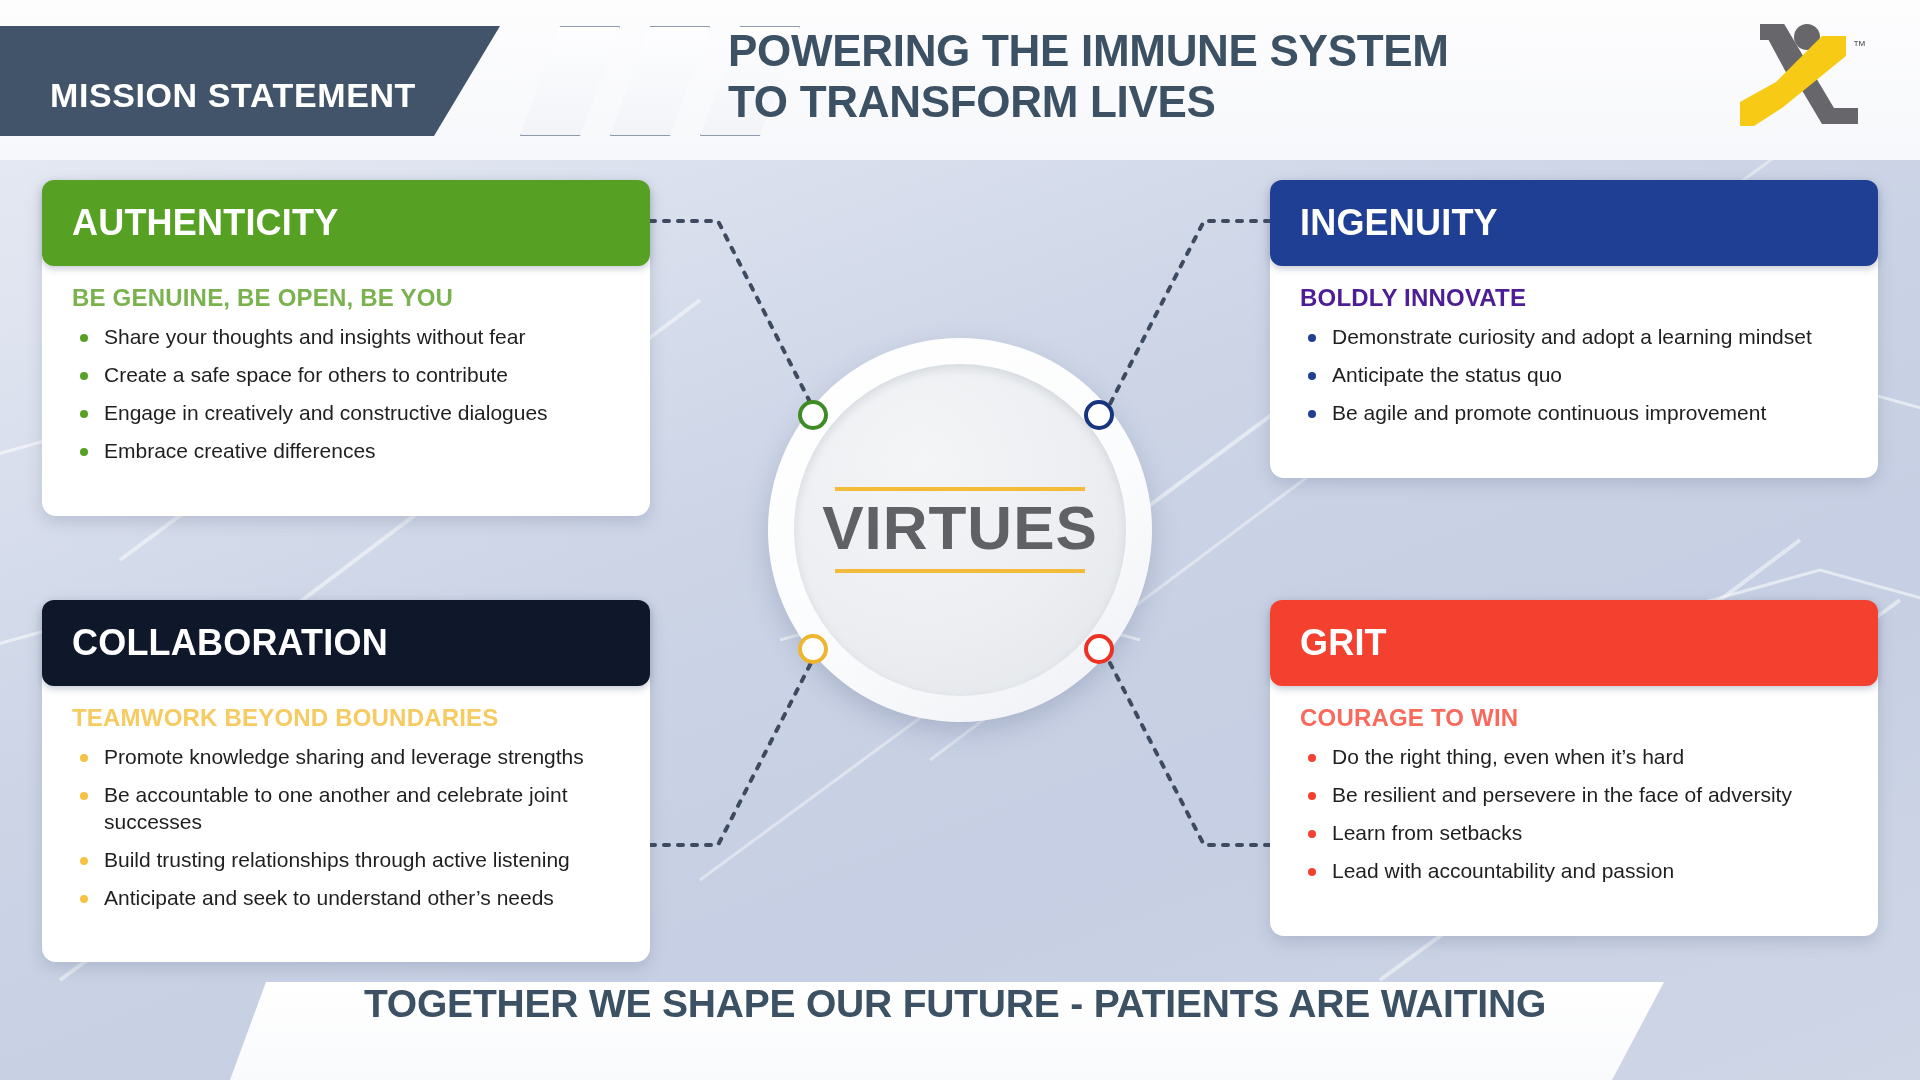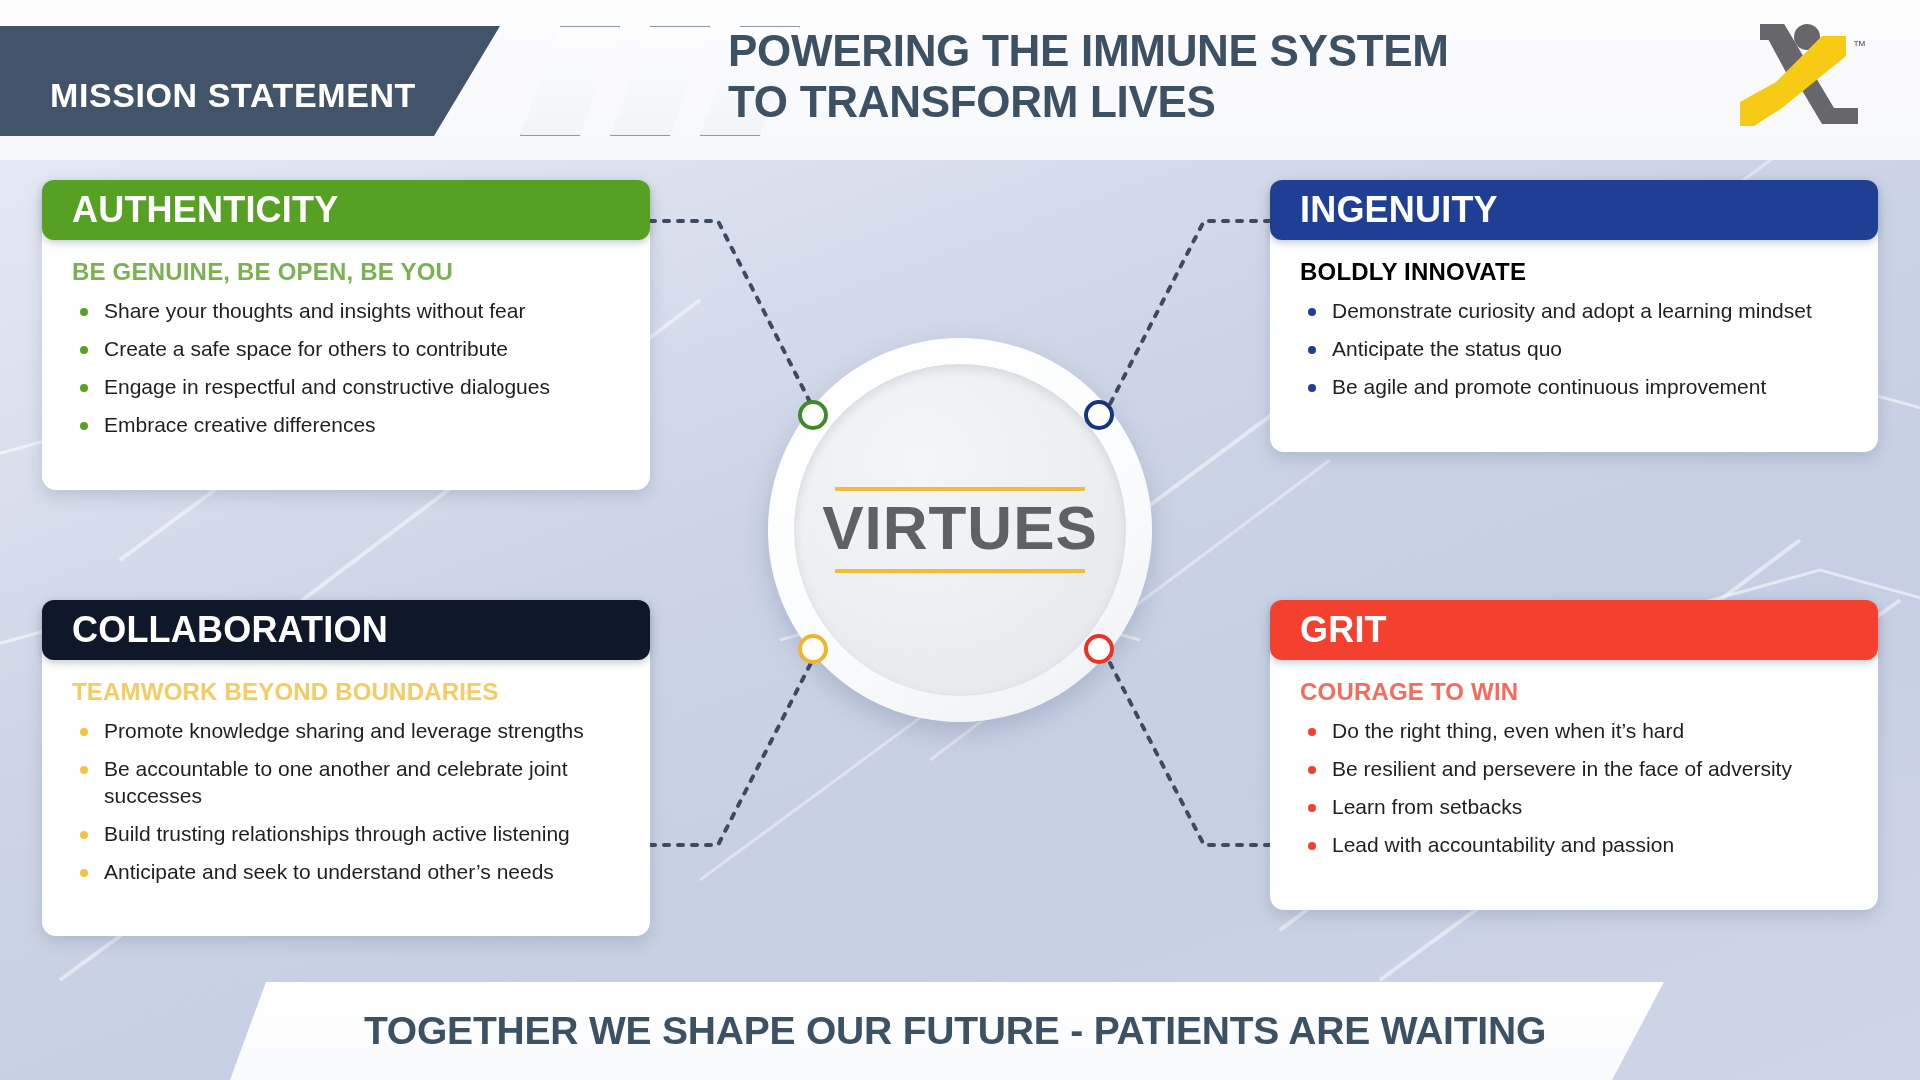--- a/index.html
+++ b/index.html
@@ -52,21 +52,21 @@
   .logo .tm { position:absolute; right: 2px; top: 22px; font-size: 13px; color:#5d5d5d; }
 
   
   .card {
     position: absolute; width: 608px;
     border-radius: 14px;
     background: #ffffff;
     box-shadow: 0 6px 16px rgba(80,95,125,0.22);
   }
   .card-head {
-    height: 60px; border-radius: 12px;
+    height: 86px; border-radius: 12px;
     display: flex; align-items: center;
     box-shadow: 0 3px 7px rgba(70,85,115,0.30);
     position: relative; z-index: 2;
   }
   .card-head span {
     color: #ffffff; font-size: 36px; font-weight: bold; padding-left: 30px; letter-spacing: 0.2px;
   }
   .card-body { padding: 18px 26px 40px 30px; }
   .sub { font-size: 24px; font-weight: bold; letter-spacing: 0.2px; margin-bottom: 12px; }
   ul.points { list-style: none; }
@@ -83,21 +83,21 @@
   #card-ingen  { left: 1270px; top: 180px; }
   #card-collab { left: 42px;  top: 600px; }
   #card-grit   { left: 1270px; top: 600px; }
 
   #card-auth   .card-head { background:#56a124; }
   #card-ingen  .card-head { background:#1f3f94; }
   #card-collab .card-head { background:#0f172a; }
   #card-grit   .card-head { background:#f4402f; }
 
   #card-auth   .sub { color:#7ab24f; }
-  #card-ingen  .sub { color:#000000; }
+  #card-ingen  .sub { color:#4c1d95; }
   #card-collab .sub { color:#f5cb62; }
   #card-grit   .sub { color:#f86a5c; }
 
   #card-auth   ul.points li::before { background:#56a124; }
   #card-ingen  ul.points li::before { background:#1f3f94; }
   #card-collab ul.points li::before { background:#f5c244; }
   #card-grit   ul.points li::before { background:#f4402f; }
 
   
   .hub { position: absolute; left: 768px; top: 338px; width: 384px; height: 384px; }
@@ -126,21 +126,21 @@
   #node-green  { left: 798px;  top: 400px;  border-color:#3f8b25; }
   #node-blue   { left: 1084px; top: 400px;  border-color:#17357f; }
   #node-yellow { left: 798px;  top: 634px;  border-color:#f0b52e; }
   #node-red    { left: 1084px; top: 634px;  border-color:#ed3223; }
 
   
   .bottom-banner {
     position: absolute; left: 230px; top: 982px; width: 1470px; height: 98px;
     background: linear-gradient(180deg,#ffffff 0%, #f9fafc 100%);
     clip-path: polygon(36px 0, 1434px 0, 1382px 98px, 0 98px);
-    display: flex; align-items: center; justify-content: center;
+    display: flex; justify-content: center;
     box-shadow: 0 -3px 10px rgba(90,105,135,0.15);
   }
   .bottom-banner span {
     color: #3d5164; font-size: 39px; font-weight: bold; letter-spacing: -0.2px;
     transform: translateX(-10px);
   }
 </style>
 </head>
 <body>
 
@@ -207,21 +207,21 @@
 
   <div class="card" id="card-auth">
     <div class="card-head">
       <span>AUTHENTICITY</span>
     </div>
     <div class="card-body">
       <div class="sub">BE GENUINE,  BE OPEN, BE YOU</div>
       <ul class="points">
         <li>Share your thoughts and insights without fear</li>
         <li>Create a safe space for others to contribute</li>
-        <li>Engage in respectful and constructive dialogues</li>
+        <li>Engage in creatively and constructive dialogues</li>
         <li>Embrace creative differences</li>
       </ul>
     </div>
   </div>
 
   <div class="card" id="card-ingen">
     <div class="card-head">
       <span>INGENUITY</span>
     </div>
     <div class="card-body">

